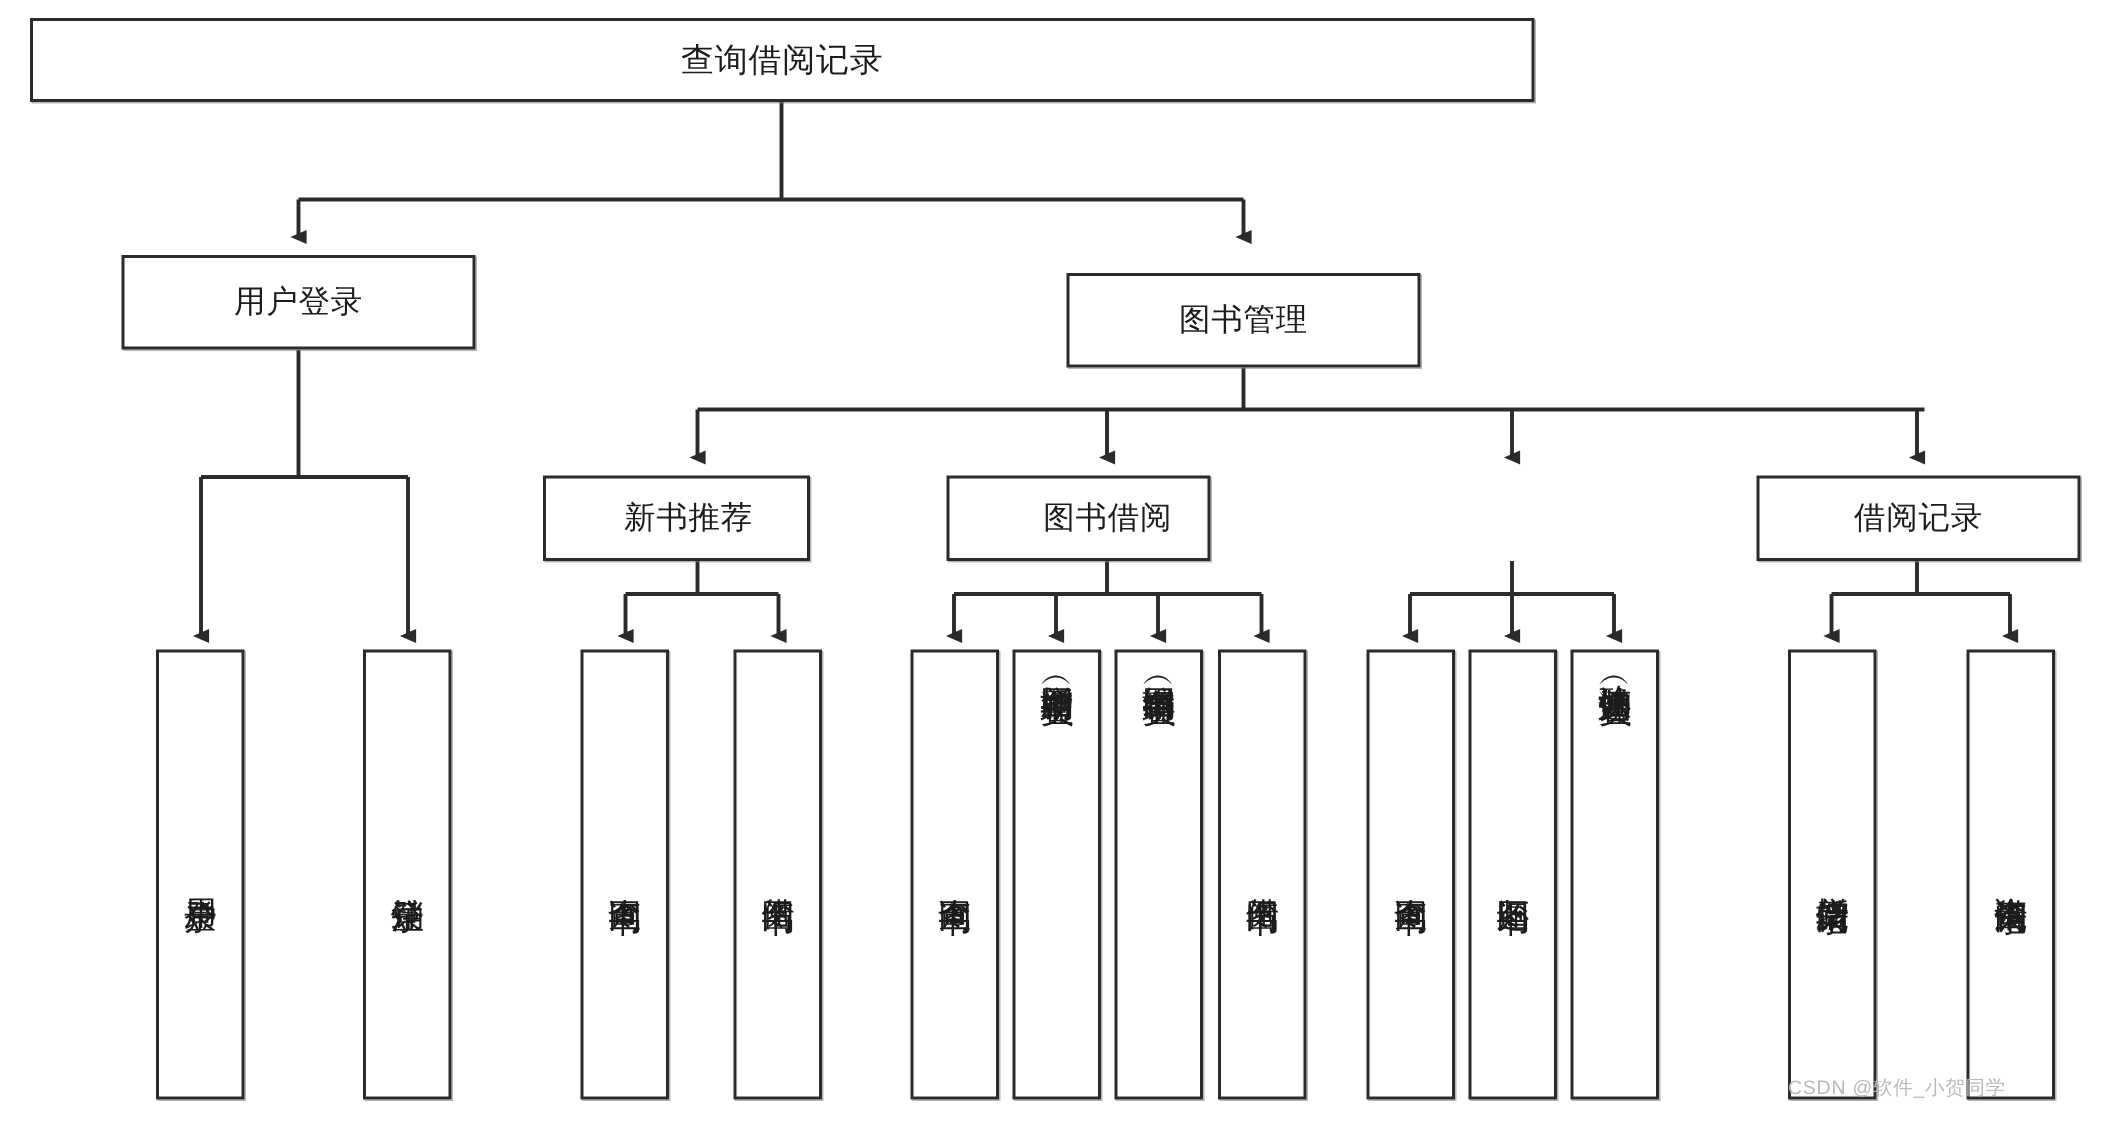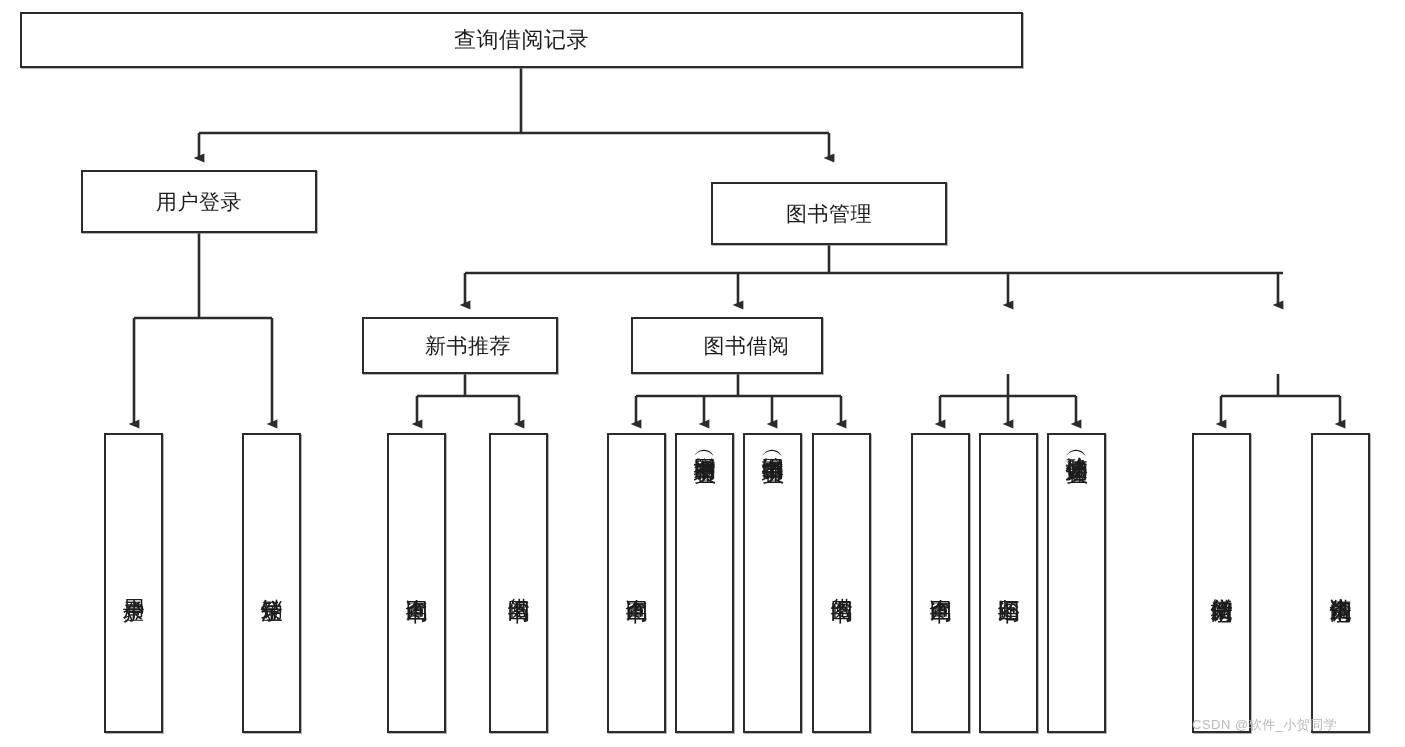--- a/index.html
+++ b/index.html
@@ -137,29 +137,32 @@
   </div>
 
   <div class="node horizontal" style="left:81px; top:170px; width:236px; height:63px;">
     <span class="node-label">用户登录</span>
   </div>
 
   <div class="node horizontal" style="left:711px; top:170px; width:236px; height:63px;margin-top:12px;">
     <span class="node-label">图书管理</span>
   </div>
 
-  <div class="node horizontal" style="left:362px; top:317px; width:196px; height:57px;padding-left:16px;">
+  <div class="node horizontal" style="left:362px; top:317px; width:178px; height:57px;padding-left:16px;">
     <span class="node-label">新书推荐</span>
   </div>
 
-  <div class="node horizontal" style="left:631px; top:317px; width:192px; height:57px;padding-left:39px;">
+  <div class="node horizontal" style="left:631px; top:317px; width:176px; height:57px;padding-left:39px;">
     <span class="node-label">图书借阅</span>
   </div>
 
 
+  <div class="node horizontal" style="left:1171px; top:317px; width:216px; height:57px;">
+    <span class="node-label">借阅记录</span>
+  </div>
 
   <div class="node vertical centered" style="left:104px; top:433px; width:59px; height:300px;">
     <span class="node-label">用户登录</span>
   </div>
 
   <div class="node vertical centered" style="left:242px; top:433px; width:59px; height:300px;">
     <span class="node-label">注销登录</span>
   </div>
 
   <div class="node vertical centered" style="left:387px; top:433px; width:59px; height:300px;">

